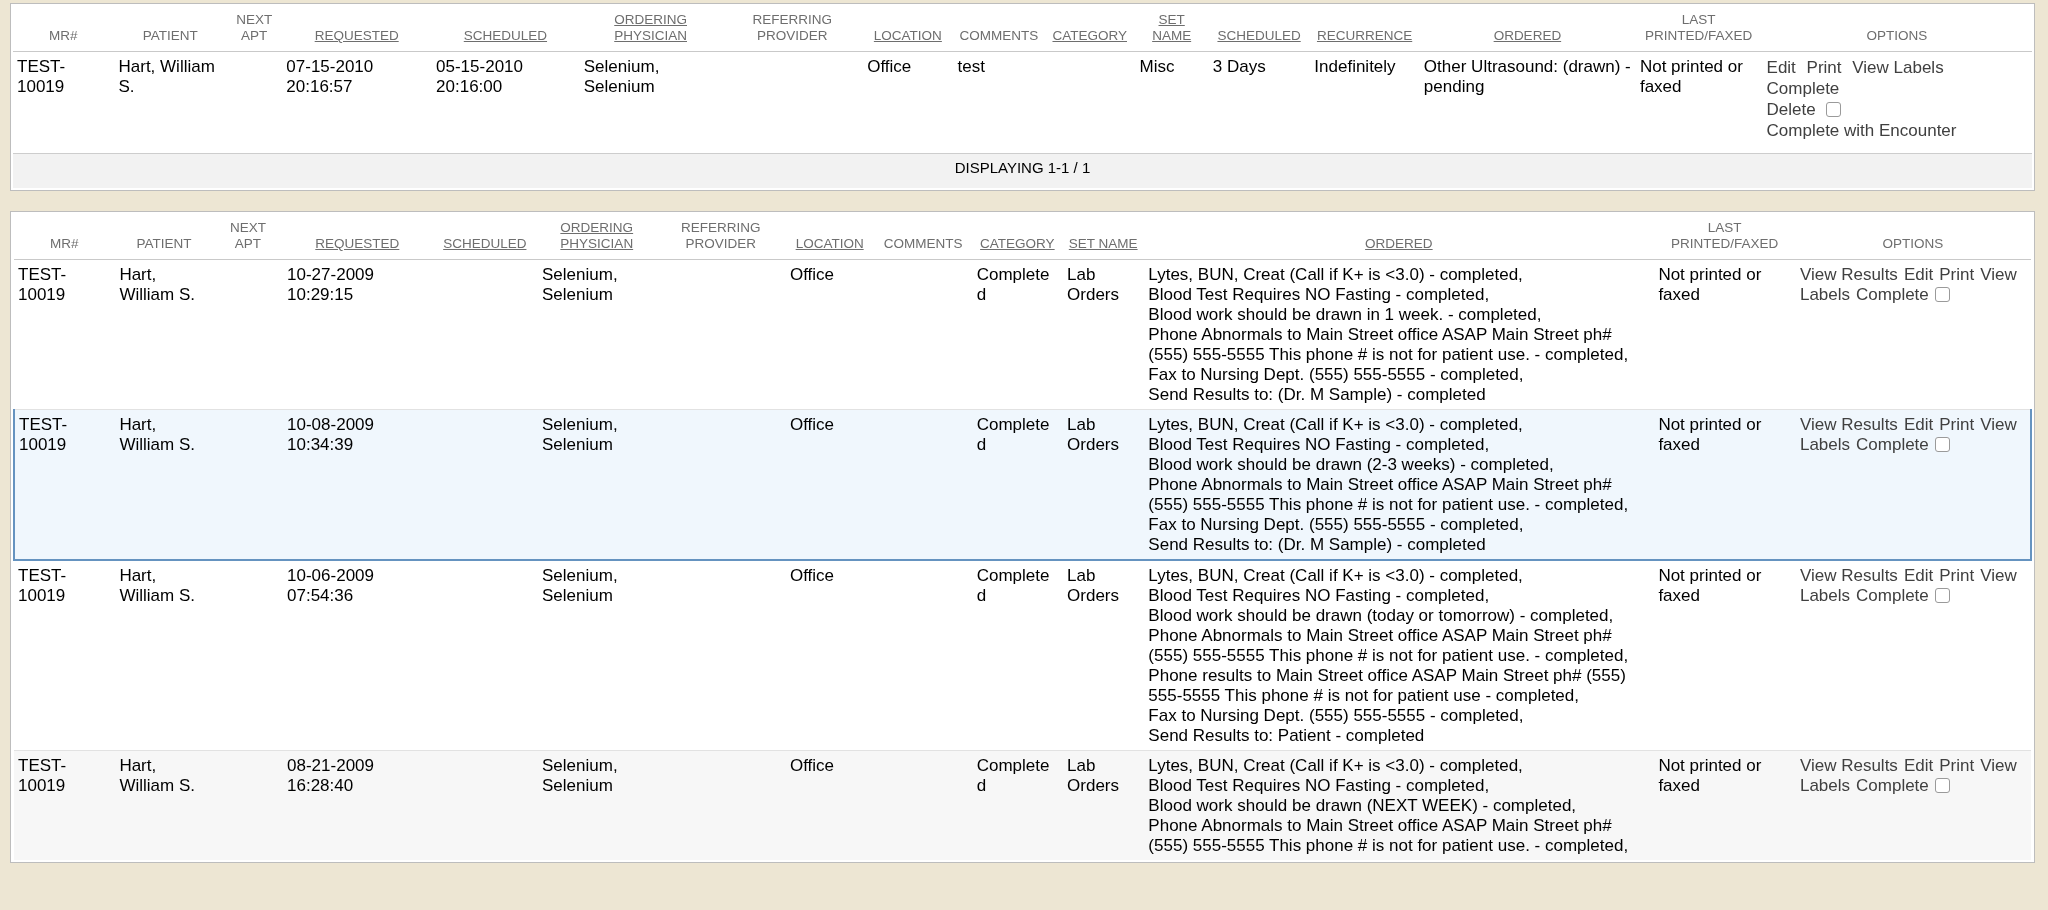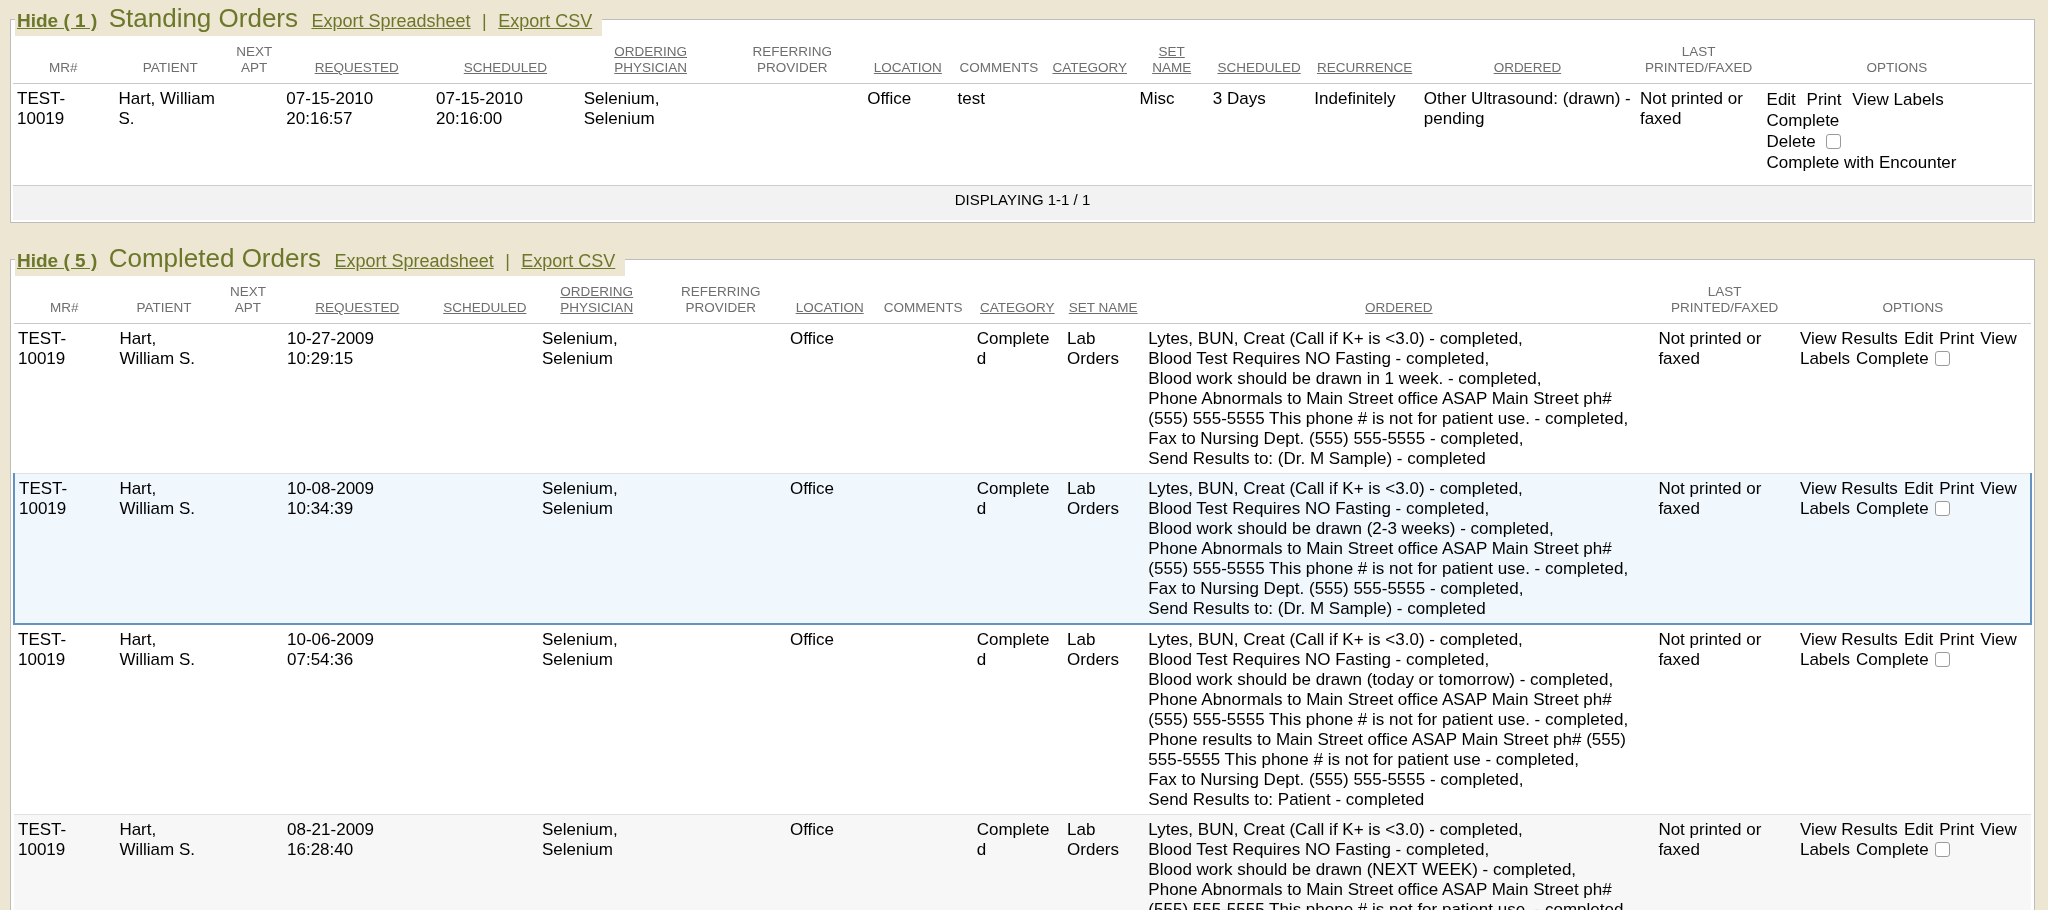--- a/index.html
+++ b/index.html
@@ -44,38 +44,31 @@
   }
   #standing-table tbody td{padding-bottom:12px;}
   tr.order-row + tr.order-row{border-top:1px solid var(--row-rule);}
   #completed-table tbody tr:nth-child(even){background:var(--row-alt-bg);}
   tr.highlight{background:var(--highlight-bg) !important;border:2px solid var(--highlight-border);}
   .paging-row td{
     text-align:center;background:var(--paging-bg);
     border-top:1px solid #CDCDCD;font-size:15px;line-height:17px;padding:5px;
   }
   .ordered-item{line-height:20px;}
-  a.opt{color:#000000;text-decoration:none;margin-right:6px;cursor:pointer;}
+  a.opt{color:#404040;text-decoration:none;margin-right:6px;cursor:pointer;}
   .opt-line{line-height:21px;}
   .checkbox{
     display:inline-block;width:15px;height:15px;border:1px solid #9A9A9A;
     border-radius:3px;background:#fff;vertical-align:-2px;cursor:pointer;
   }
 </style>
 </head>
 <body>
 
 <fieldset class="panel">
-  <legend>
-    <a class="hide-link">Hide ( 1 )</a>
-    <span class="panel-title">Standing Orders</span>
-    <a class="export-link">Export Spreadsheet</a>
-    <span class="sep">|</span>
-    <a class="export-link">Export CSV</a>
-  </legend>
   <table class="orders" id="standing-table">
     <colgroup>
       <col style="width:101px">
         <col style="width:112px">
         <col style="width:55px">
         <col style="width:149px">
       <col style="width:147px">
         <col style="width:142px">
         <col style="width:140px">
         <col style="width:90px">
@@ -107,21 +100,21 @@
         <th>LAST PRINTED/FAXED</th>
         <th>OPTIONS</th>
       </tr>
     </thead>
     <tbody>
       <tr class="order-row">
         <td>TEST-10019</td>
         <td>Hart, William S.</td>
         <td></td>
         <td>07-15-2010 20:16:57</td>
-        <td>07-15-2010 20:16:00</td>
+        <td>05-15-2010 20:16:00</td>
         <td>Selenium, Selenium</td>
         <td></td>
         <td>Office</td>
         <td>test</td>
         <td></td>
         <td>Misc</td>
         <td>3 Days</td>
         <td>Indefinitely</td>
         <td>Other Ultrasound: (drawn) - pending</td>
         <td>Not printed or faxed</td>
@@ -142,27 +135,20 @@
         </td>
       </tr>
       <tr class="paging-row">
         <td colspan="16">DISPLAYING 1-1 / 1</td>
       </tr>
     </tbody>
   </table>
 </fieldset>
 
 <fieldset class="panel">
-  <legend>
-    <a class="hide-link">Hide ( 5 )</a>
-    <span class="panel-title">Completed Orders</span>
-    <a class="export-link">Export Spreadsheet</a>
-    <span class="sep">|</span>
-    <a class="export-link">Export CSV</a>
-  </legend>
   <table class="orders" id="completed-table">
     <colgroup>
       <col style="width:101px">
         <col style="width:98px">
         <col style="width:69px">
         <col style="width:149px">
       <col style="width:105px">
         <col style="width:118px">
         <col style="width:129px">
         <col style="width:88px">

